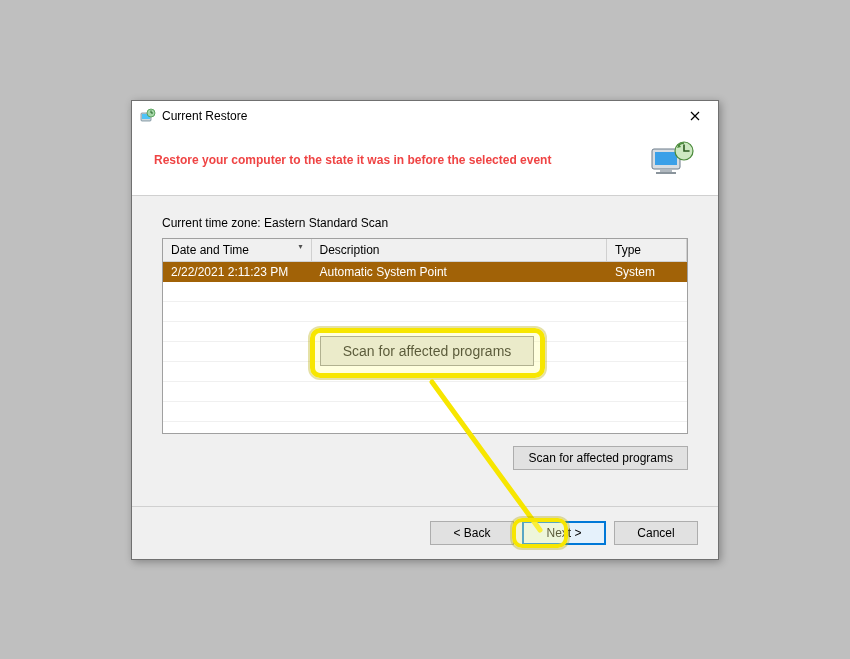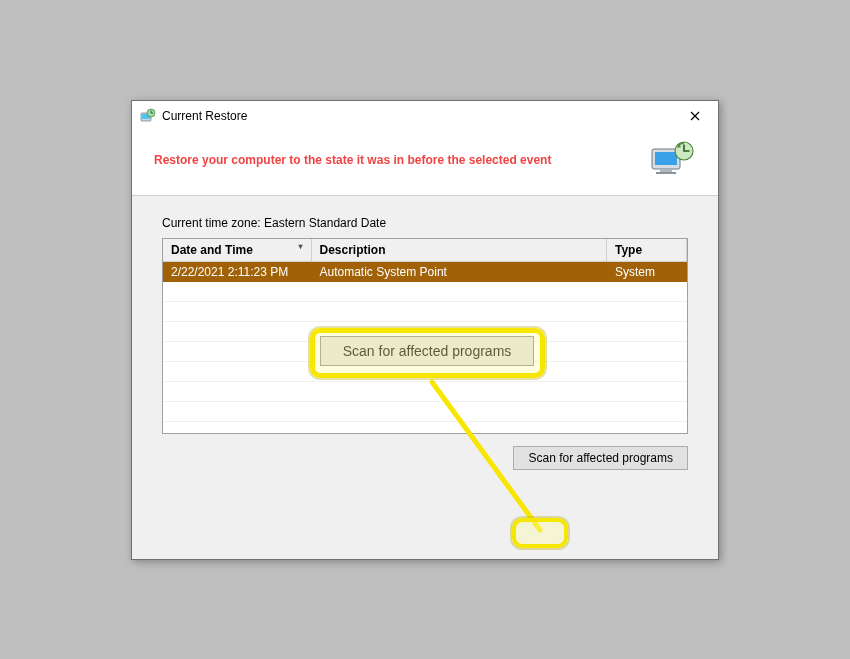--- a/index.html
+++ b/index.html
@@ -84,21 +84,21 @@
       width: 100%;
       border-collapse: collapse;
       font-size: 12px;
     }
     .table th {
       background: #f0f0f0;
       border-right: 1px solid #d0d0d0;
       border-bottom: 1px solid #d0d0d0;
       text-align: left;
       padding: 4px 8px;
-      font-weight: bold;
+      font-weight: normal;
       position: relative;
       height: 22px;
     }
     .table th .sort-arrow {
       position: absolute;
       right: 8px;
       top: 3px;
       font-size: 8px;
       color: #505050;
     }
@@ -233,21 +233,21 @@
         <rect x="8" y="33" width="20" height="2" fill="#8a949c"></rect>
         <circle cx="36" cy="12" r="9" fill="#cde8c2" stroke="#4a8a3a" stroke-width="1.2"></circle>
         <path d="M36 6 L36 12 L41 12" stroke="#2b5a20" stroke-width="1.6" fill="none" stroke-linecap="round"></path>
         <path d="M30 7 A8 8 0 0 1 36 4" stroke="#4a8a3a" stroke-width="1.5" fill="none"></path>
         <polygon points="29,9 31,5 33,8" fill="#4a8a3a"></polygon>
       </svg>
     </span>
   </div>
 
   <div class="content">
-    <div class="tz-label">Current time zone: Eastern Standard Date</div>
+    <div class="tz-label">Current time zone: Eastern Standard Scan</div>
 
     <div class="table-wrap">
       <table class="table">
         <thead>
           <tr>
             <th class="col-datetime">
               <span>Date and Time</span>
               <span class="sort-arrow">▾</span>
             </th>
             <th class="col-desc">Description</th>
@@ -297,20 +297,25 @@
             </tr>
         </tbody>
       </table>
     </div>
 
     <div class="scan-row">
       <button class="scan-btn">Scan for affected programs</button>
     </div>
   </div>
 
+  <div class="footer">
+    <button>&lt; Back</button>
+    <button class="primary">Next &gt;</button>
+    <button>Cancel</button>
+  </div>
 
 </div>
 
 <div class="hl-btn-inside">Scan for affected programs</div>
 <div class="highlight-box hl-big"></div>
 <svg class="callout-line">
   <line x1="4" y1="4" x2="112" y2="152" stroke="#f7e600" stroke-width="5" stroke-linecap="round"></line>
 </svg>
 <div class="highlight-box hl-small"></div>
 

